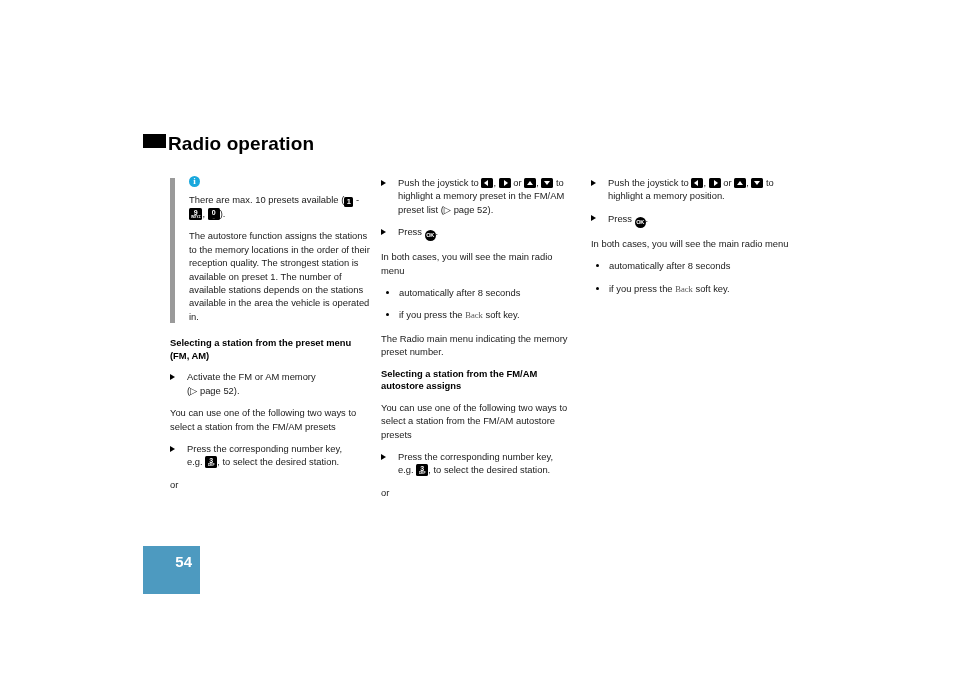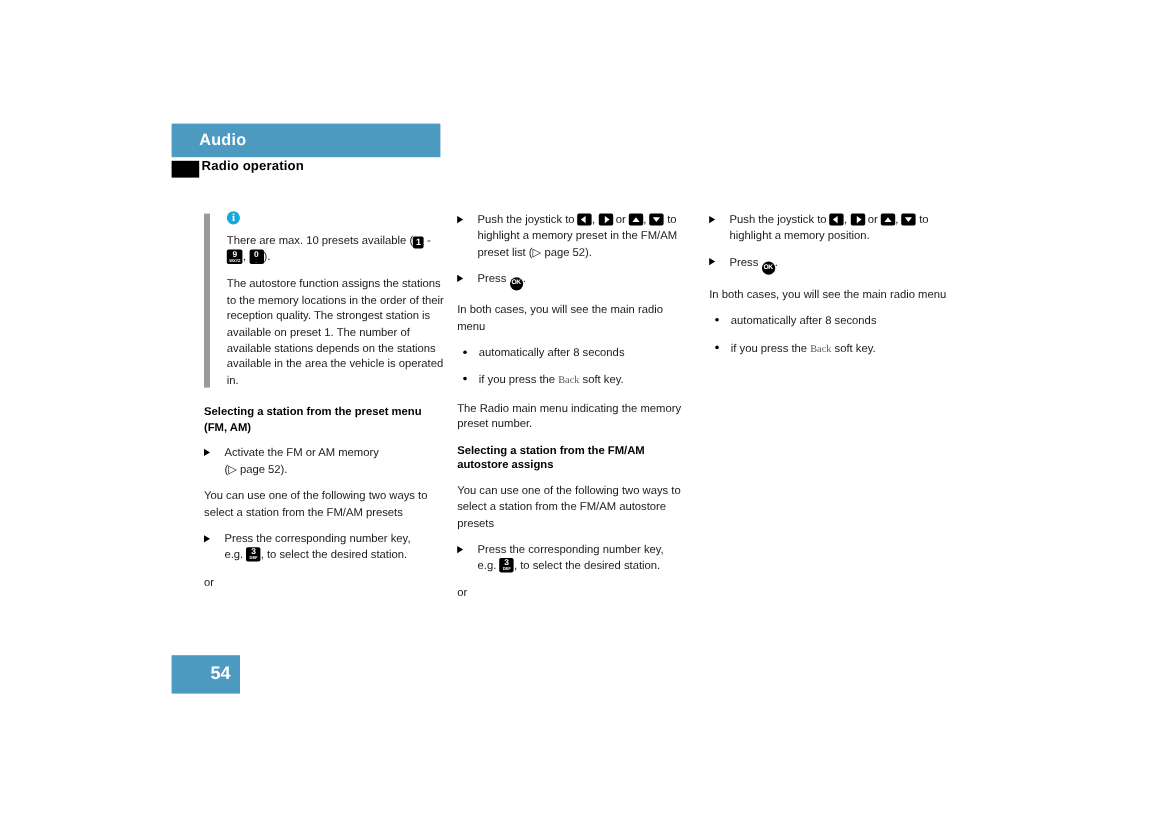--- a/index.html
+++ b/index.html
@@ -46,33 +46,33 @@
     left: 143px;
     top: 134px;
     width: 23px;
     height: 14px;
     background: #000000;
   }
   .hdr-subtitle {
     position: absolute;
     left: 168px;
     top: 133px;
-    font-size: 11px;
+    font-size: 19px;
     font-weight: bold;
     color: #000000;
     letter-spacing: 0.1px;
   }
 
   
   .pagenum-box {
     position: absolute;
     left: 143px;
     top: 546px;
     width: 57px;
-    height: 32px;
+    height: 48px;
     background: #4d9ac0;
   }
   .pagenum-text {
     position: absolute;
     right: 8px;
     top: 7px;
     font-size: 15px;
     font-weight: bold;
     color: #ffffff;
   }
@@ -285,23 +285,20 @@
     font-size: 8.6px;
     color: #555555;
   }
   .or-line { margin: 0; }
 </style>
 </head>
 <body>
 
 <div class="page">
 
-  <div class="hdr-bar">
-    <span class="hdr-bar-label">Audio</span>
-  </div>
   <div class="hdr-black-square"></div>
   <div class="hdr-subtitle">Radio operation</div>
 
   <div class="col col-1">
 
     <div class="infobox">
       <span class="info-icon"></span>
 
       <p class="info-p"><span>There are max. 10 presets available (</span><span class="key-plain">1</span><span> - </span><span class="key"><span class="num">9</span><span class="sub">WXYZ</span></span><span>, </span><span class="key"><span class="num">0</span><span class="sub">_</span></span><span>).</span></p>
 

